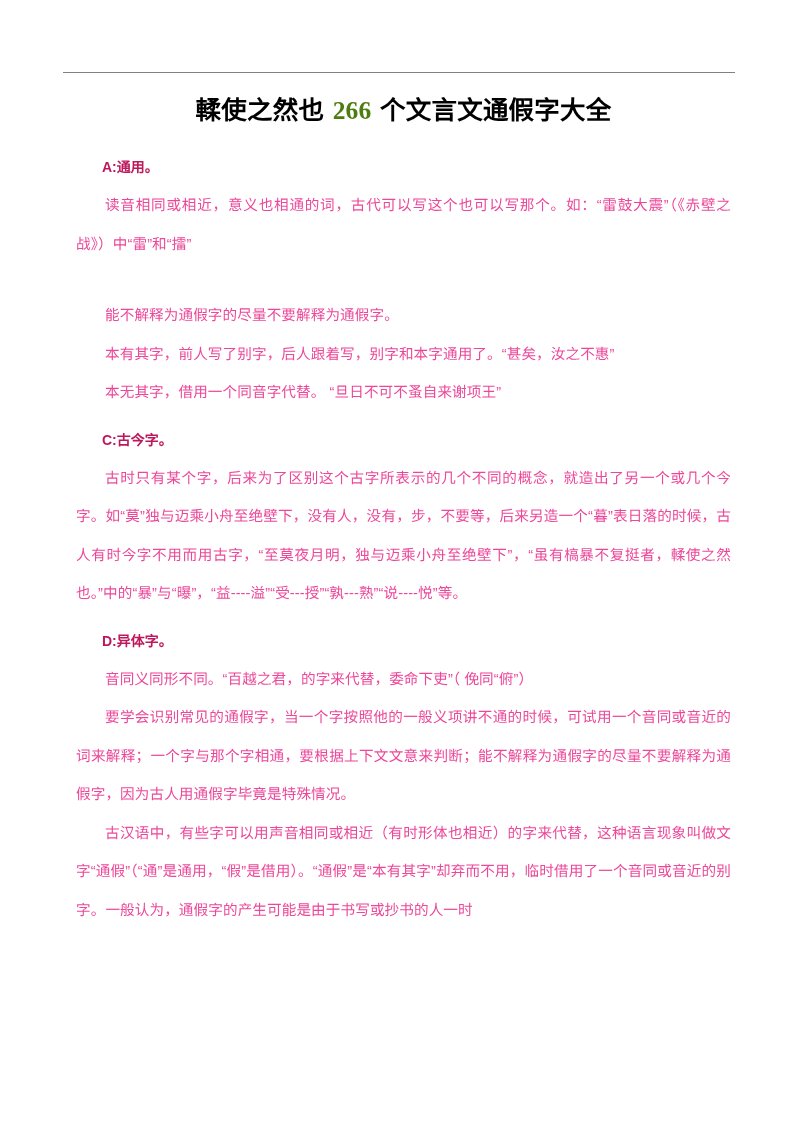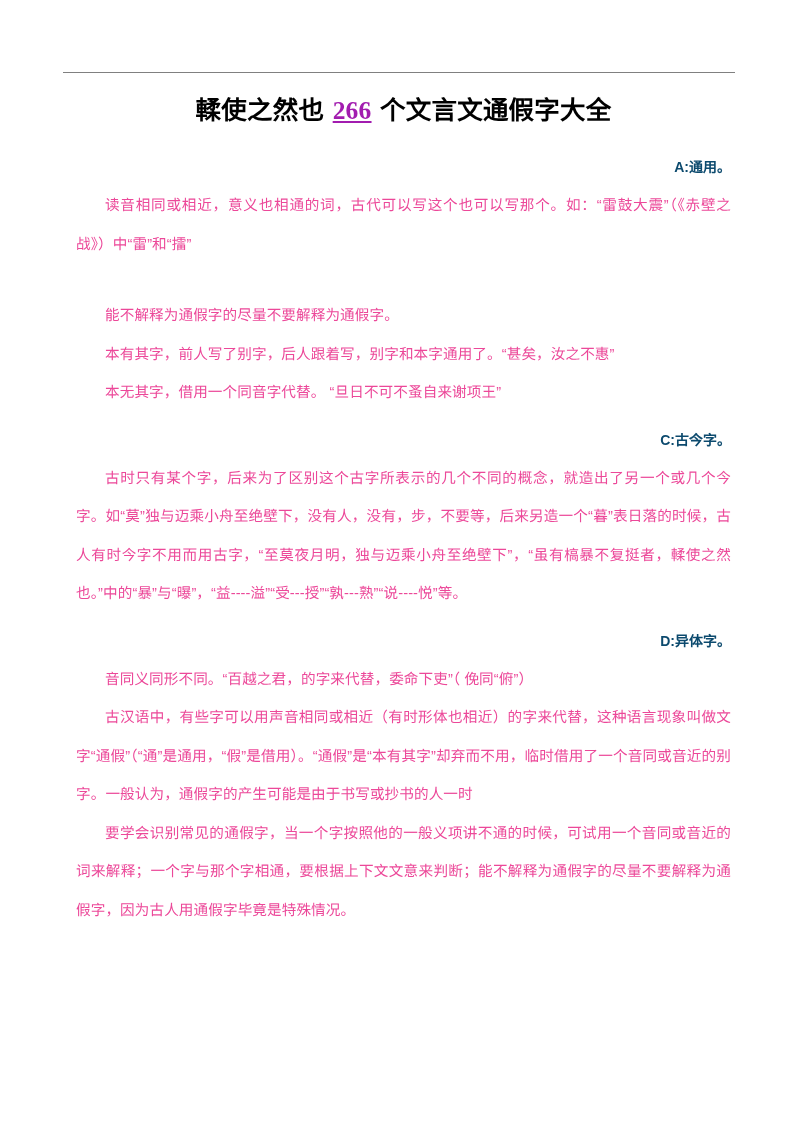--- a/index.html
+++ b/index.html
@@ -42,35 +42,33 @@
     font-weight: bold;
     color: #000000;
     text-align: center;
     line-height: 1.35;
     margin: 0 0 0 0;
     padding-top: 2px;
     letter-spacing: 0.2px;
     white-space: nowrap;
   }
   .doc-title .num {
-    color: #a21caf;
+    color: #4d7c0f;
     font-family: "Liberation Serif", "DejaVu Serif", serif;
     padding: 0 2px;
-    text-decoration: underline;
   }
 
   .section-heading {
     font-size: 14px;
     font-weight: bold;
-    color: #0c4a6e;
+    color: #be185d;
     line-height: 1;
     margin: 0;
     padding: 0 0 0 26px;
     letter-spacing: 0px;
-    text-align: right;
   }
 
   .para {
     font-size: 14.6px;
     color: #ec4899;
     line-height: 38.5px;
     margin: 0;
     text-align: justify;
     text-justify: inter-ideograph;
     letter-spacing: 0.1px;
@@ -121,18 +119,18 @@
       <div class="gap-h-after"></div>
       <p class="para indent">古时只有某个字，后来为了区别这个古字所表示的几个不同的概念，就造出了另一个或几个今字。如“莫”独与迈乘小舟至绝壁下，没有人，没有，步，不要等，后来另造一个“暮”表日落的时候，古人有时今字不用而用古字，“至莫夜月明，独与迈乘小舟至绝壁下”，“虽有槁暴不复挺者，輮使之然也。”中的“暴”与“曝”，“益----溢”“受---授”“孰---熟”“说----悦”等。</p>
     </div>
 
     <div class="gap-h-before"></div>
 
     <div class="blk">
       <p class="section-heading">D:异体字。</p>
       <div class="gap-h-after"></div>
       <p class="para indent">音同义同形不同。“百越之君，的字来代替，委命下吏”（ 俛同“俯”）</p>
+      <p class="para indent">要学会识别常见的通假字，当一个字按照他的一般义项讲不通的时候，可试用一个音同或音近的词来解释；一个字与那个字相通，要根据上下文文意来判断；能不解释为通假字的尽量不要解释为通假字，因为古人用通假字毕竟是特殊情况。</p>
       <p class="para indent">古汉语中，有些字可以用声音相同或相近（有时形体也相近）的字来代替，这种语言现象叫做文字“通假”（“通”是通用，“假”是借用）。“通假”是“本有其字”却弃而不用，临时借用了一个音同或音近的别字。一般认为，通假字的产生可能是由于书写或抄书的人一时</p>
-      <p class="para indent">要学会识别常见的通假字，当一个字按照他的一般义项讲不通的时候，可试用一个音同或音近的词来解释；一个字与那个字相通，要根据上下文文意来判断；能不解释为通假字的尽量不要解释为通假字，因为古人用通假字毕竟是特殊情况。</p>
     </div>
 
   </div>
 </div>
 
 </body></html>

